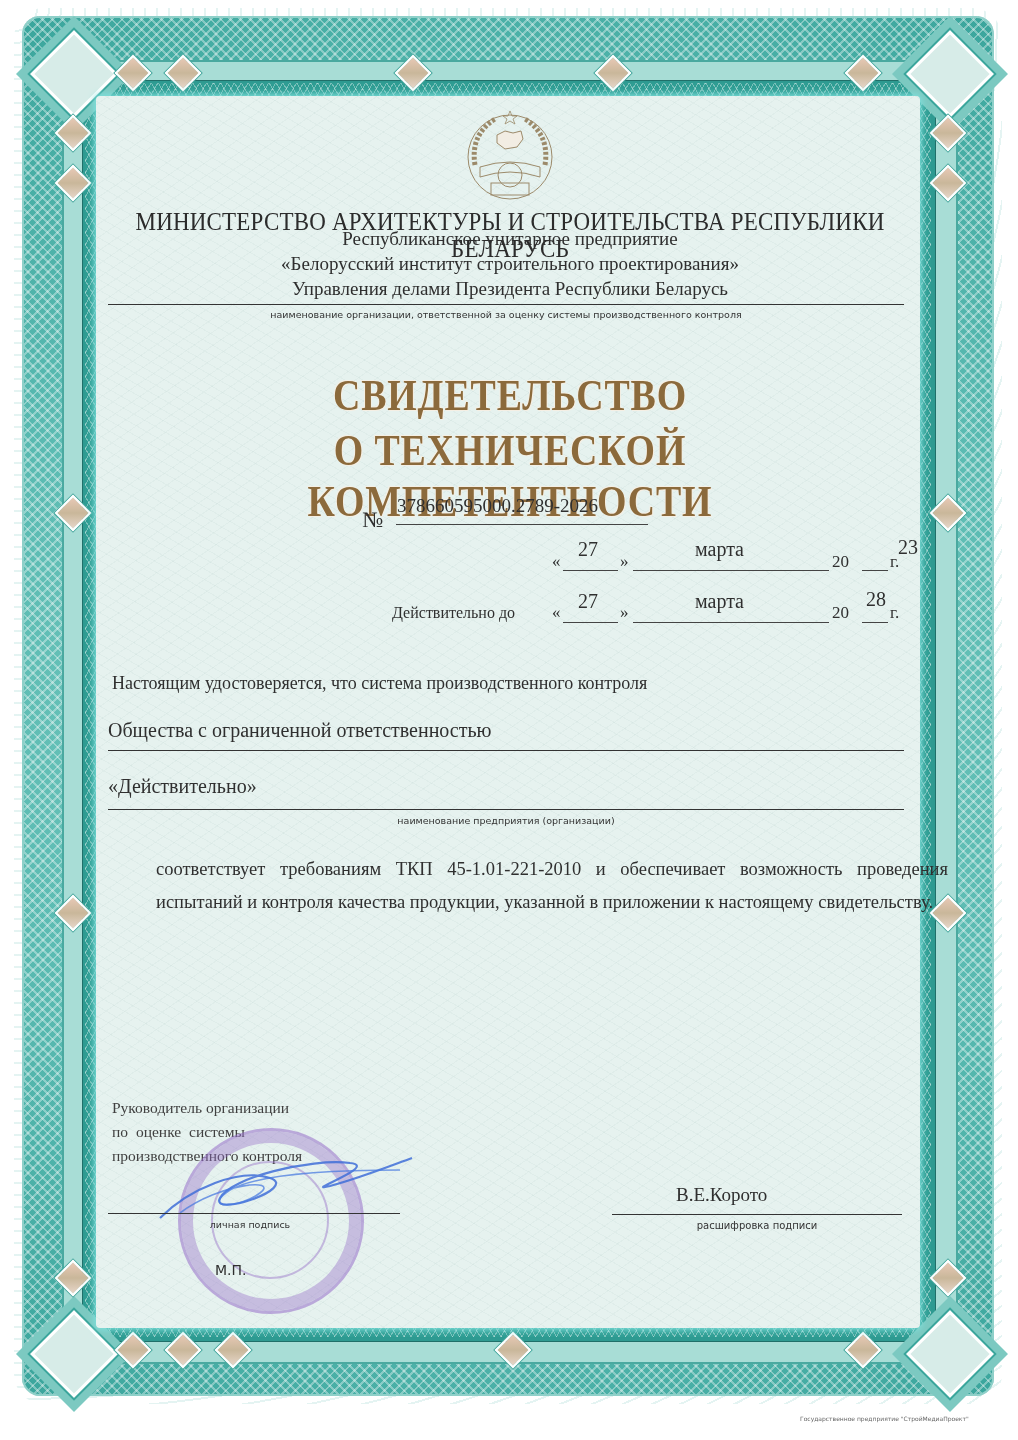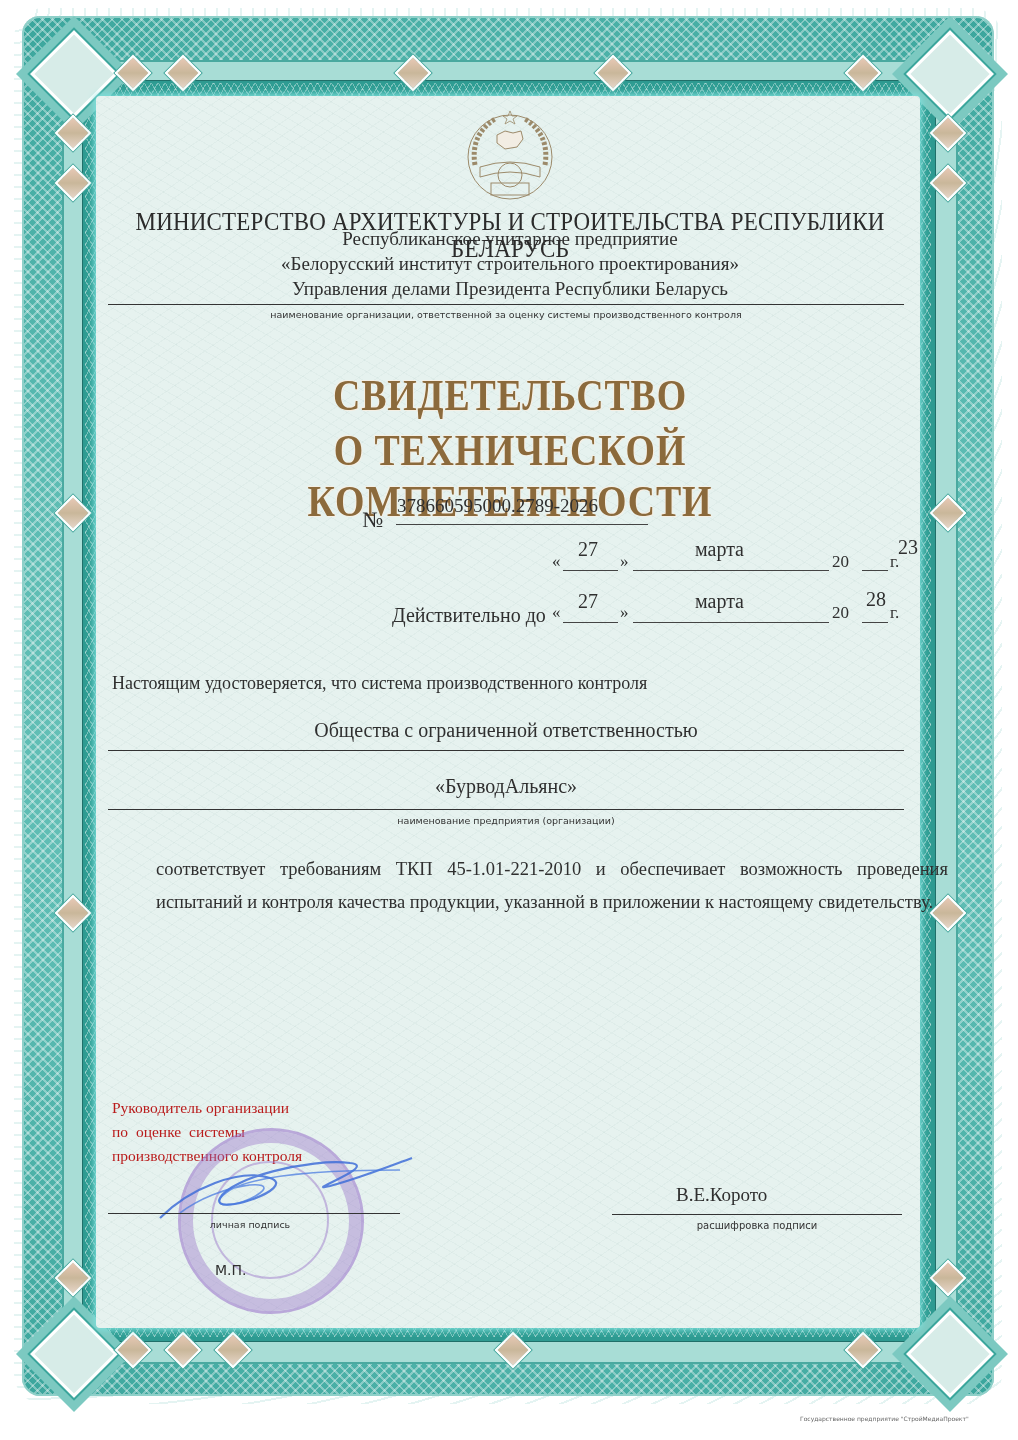--- a/index.html
+++ b/index.html
@@ -35,35 +35,35 @@
     box-shadow: 0 0 6px 2px #7fe0dc; border-radius:4px; }
 
   .diamond { position:absolute; width:22px; height:22px; transform:rotate(45deg);
     background:linear-gradient(135deg,#e8c9b6,#c9b79a 50%,#e7d6c9); border:2px solid #ffffff;
     box-shadow:0 0 0 1px #4aa9a0; }
   .corner { position:absolute; width:56px; height:56px; transform:rotate(45deg);
     background:#d7ece8; border:3px solid #ffffff; box-shadow:0 0 0 2px #3aa59c, 0 0 0 10px #7cc9c1; }
 
   
   .abs { position:absolute; }
-  .center { text-align:center; }
+  .center { }
   .emblem { position:absolute; left:455px; top:105px; width:110px; height:100px; }
   .ministry { position:absolute; left:100px; top:210px; width:820px; text-align:center;
     font-size:23px; letter-spacing:0.2px; color:#2b2b2b; font-family:"Liberation Serif", serif; transform:scaleY(1.05); }
   .org-line { position:absolute; left:100px; width:820px; text-align:center; font-size:19px; color:#2f2f2f; }
   .hr { position:absolute; height:0; border-top:1.5px solid #333; }
   .caption { position:absolute; text-align:center; font-family:"DejaVu Sans", sans-serif; font-size:9.5px; color:#333; }
   .title { position:absolute; left:100px; width:820px; text-align:center; font-weight:bold;
     color:#8b6a3c; font-size:44px; letter-spacing:1px; transform:scaleX(0.86);
     text-shadow: 1px 1px 0 #f5efe4, -1px -1px 0 #f5efe4; font-family:"Liberation Serif", serif; }
   .field-text { position:absolute; font-size:20px; color:#2f2f2f; }
   .underline { position:absolute; border-bottom:1px solid #444; }
   .body-text { position:absolute; left:112px; width:792px; font-size:18.5px; line-height:33px;
     color:#2f2f2f; text-align:justify; text-align-last:left; }
-  .sig-label { position:absolute; font-size:15.5px; line-height:21px; color:#b91c1c; }
+  .sig-label { position:absolute; font-size:15.5px; line-height:21px; color:#404040; }
 
   .stamp { position:absolute; left:178px; top:1128px; width:180px; height:180px; border-radius:50%;
     border:3px solid rgba(150,110,200,0.55); box-shadow: inset 0 0 0 10px rgba(255,255,255,0), inset 0 0 0 12px rgba(150,110,200,0.4); }
   .stamp-inner { position:absolute; left:30px; top:30px; width:114px; height:114px; border-radius:50%;
     border:2px solid rgba(150,110,200,0.45); }
   .printer { position:absolute; left:800px; top:1415px; font-family:"DejaVu Sans", sans-serif; font-size:6px; color:#666; }
 </style>
 </head>
 <body>
 
@@ -134,37 +134,37 @@
   <div class="field-text" style="left:620px;top:552px;font-size:17px;">»</div>
   <div class="underline" style="left:633px;top:570px;width:196px;"></div>
   <div class="field-text" style="left:695px;top:538px;">марта</div>
   <div class="field-text" style="left:832px;top:552px;font-size:17px;">20</div>
   <div class="underline" style="left:862px;top:570px;width:26px;"></div>
   <div class="field-text" style="left:862px;top:536px;margin-left:36px;">23</div>
   <div class="field-text" style="left:890px;top:552px;font-size:17px;">г.</div>
 </div>
 
 <div>
-  <div class="field-text" style="left:392px;top:604px;font-size:20px;font-family:Liberation Serif, serif;">Действительно до</div>
+  <div class="field-text" style="left:392px;top:604px;font-size:16px;font-family:Liberation Serif, serif;">Действительно до</div>
   <div class="field-text" style="left:552px;top:603px;font-size:17px;">«</div>
   <div class="underline" style="left:563px;top:622px;width:55px;"></div>
   <div class="field-text" style="left:578px;top:590px;">27</div>
   <div class="field-text" style="left:620px;top:603px;font-size:17px;">»</div>
   <div class="underline" style="left:633px;top:622px;width:196px;"></div>
   <div class="field-text" style="left:695px;top:590px;">марта</div>
   <div class="field-text" style="left:832px;top:603px;font-size:17px;">20</div>
   <div class="underline" style="left:862px;top:622px;width:26px;"></div>
   <div class="field-text" style="left:866px;top:588px;">28</div>
   <div class="field-text" style="left:890px;top:603px;font-size:17px;">г.</div>
 </div>
 
 <div class="field-text" style="left:112px;top:673px;font-size:18px;">Настоящим удостоверяется, что система производственного контроля</div>
 <div class="field-text center" style="left:108px;top:719px;width:796px;font-size:20px;">Общества с ограниченной ответственностью</div>
 <div class="hr" style="left:108px;top:750px;width:796px;"></div>
-<div class="field-text center" style="left:108px;top:775px;width:796px;font-size:20px;">«БурводАльянс»</div>
+<div class="field-text center" style="left:108px;top:775px;width:796px;font-size:20px;">«Действительно»</div>
 <div class="hr" style="left:108px;top:809px;width:796px;"></div>
 <div class="caption" style="left:108px;top:815px;width:796px;">наименование предприятия (организации)</div>
 
 <div class="body-text" style="top:853px;margin-left:44px;">соответствует требованиям ТКП 45-1.01-221-2010 и обеспечивает возможность проведения испытаний и контроля качества продукции, указанной в приложении к настоящему свидетельству.</div>
 
 <div class="sig-label" style="left:112px;top:1097px;">Руководитель организации</div>
 <div class="sig-label" style="left:112px;top:1121px;word-spacing:4px;">по  оценке  системы</div>
 <div class="sig-label" style="left:112px;top:1145px;">производственного контроля</div>
 
 <div class="stamp">

